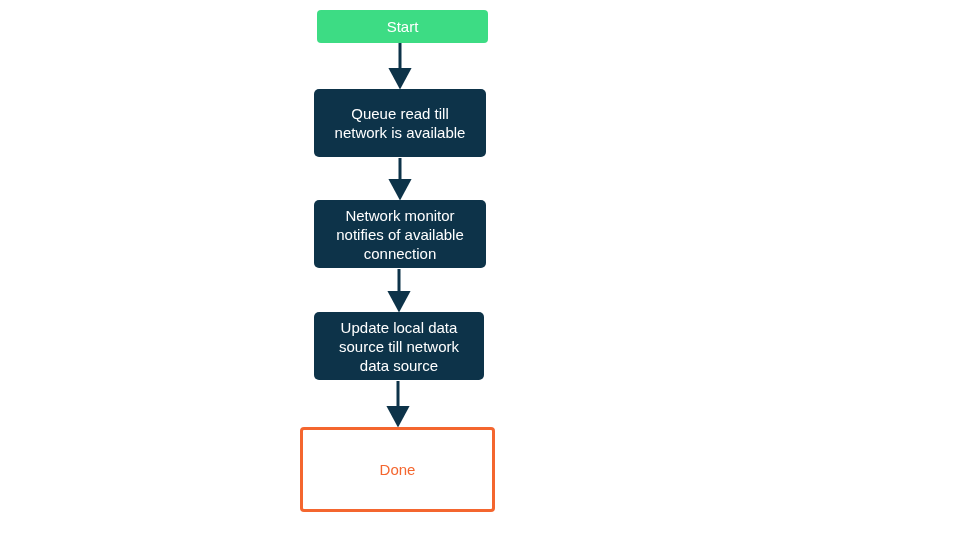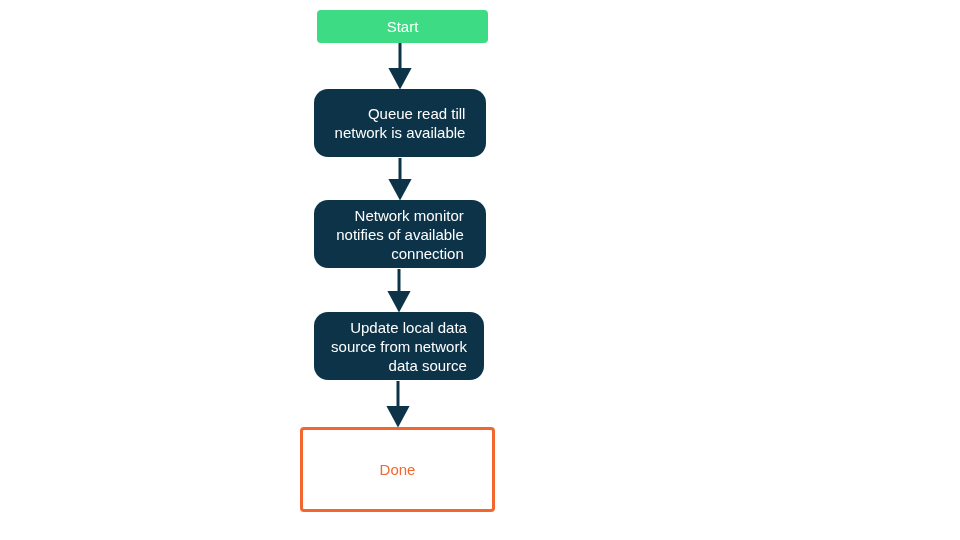--- a/index.html
+++ b/index.html
@@ -20,40 +20,40 @@
     background: #ffffff;
   }
 
   
   .node {
     position: absolute;
     box-sizing: border-box;
     display: flex;
     align-items: center;
     justify-content: center;
-    text-align: right;
+    text-align: center;
     line-height: 19px;
     white-space: pre-line;
   }
 
   .node-start {
     left: 317px;
     top: 10px;
     width: 171px;
     height: 33px;
     background: #3ddc84;
     color: #ffffff;
     border-radius: 4px;
     font-size: 15px;
   }
 
   .node-process {
     background: #0d3349;
     color: #ffffff;
-    border-radius: 14px;
+    border-radius: 5px;
     font-size: 15px;
   }
 
   .node-process-1 {
     left: 314px;
     top: 89px;
     width: 172px;
     height: 68px;
   }
 
@@ -132,21 +132,21 @@
   </div>
 
   <div class="node node-process node-process-2">
     <span>Network monitor
 notifies of available
 connection</span>
   </div>
 
   <div class="node node-process node-process-3">
     <span>Update local data
-source from network
+source till network
 data source</span>
   </div>
 
   <div class="node node-done">
     <span>Done</span>
   </div>
 
 </div>
 
 </body></html>

